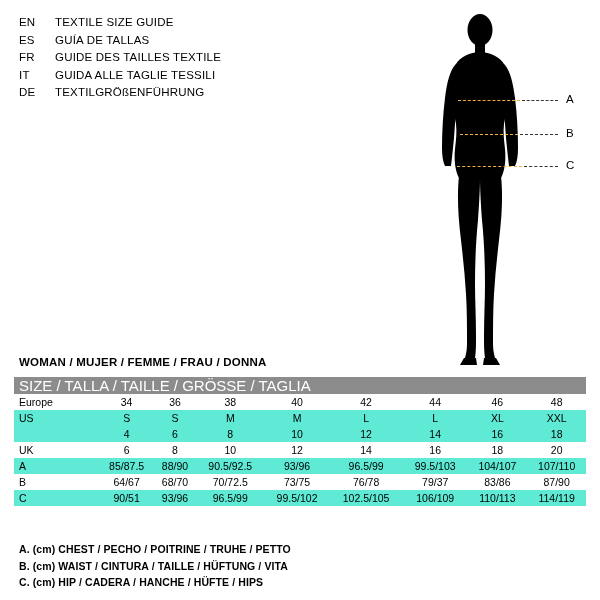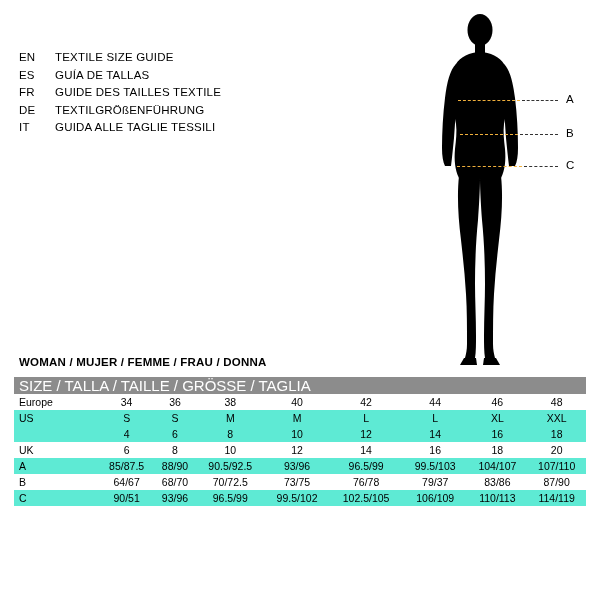--- a/index.html
+++ b/index.html
@@ -20,21 +20,20 @@
     width: 600px;
     height: 600px;
   }
 
   
   .lang-block {
     position: absolute;
     left: 19px;
     top: 16px;
     width: 300px;
-    margin-top: 35px;
   }
   .lang-row {
     display: flex;
     align-items: baseline;
     height: 17.5px;
     font-size: 11.5px;
     letter-spacing: 0.2px;
   }
   .lang-code {
     width: 36px;
@@ -141,26 +140,26 @@
     </div>
     <div class="lang-row">
       <span class="lang-code">ES</span>
       <span class="lang-text">GUÍA DE TALLAS</span>
     </div>
     <div class="lang-row">
       <span class="lang-code">FR</span>
       <span class="lang-text">GUIDE DES TAILLES TEXTILE</span>
     </div>
     <div class="lang-row">
+      <span class="lang-code">IT</span>
+      <span class="lang-text">GUIDA ALLE TAGLIE TESSILI</span>
+    </div>
+    <div class="lang-row">
       <span class="lang-code">DE</span>
       <span class="lang-text">TEXTILGRÖßENFÜHRUNG</span>
-    </div>
-    <div class="lang-row">
-      <span class="lang-code">IT</span>
-      <span class="lang-text">GUIDA ALLE TAGLIE TESSILI</span>
     </div>
   </div>
 
   <div class="figure-wrap">
     <svg width="160" height="362" viewBox="0 0 160 362" xmlns="http://www.w3.org/2000/svg">
       <g fill="#000000">
 
         <ellipse cx="50" cy="22" rx="12.5" ry="16"></ellipse>
 
         <rect x="45" y="35" width="10" height="13"></rect>
@@ -321,14 +320,19 @@
         <td>96.5/99</td>
         <td>99.5/102</td>
         <td>102.5/105</td>
         <td>106/109</td>
         <td>110/113</td>
         <td>114/119</td>
       </tr>
     </tbody>
   </table>
 
+  <div class="legend">
+    <div>A. (cm) CHEST / PECHO / POITRINE / TRUHE / PETTO</div>
+    <div>B. (cm) WAIST / CINTURA / TAILLE / HÜFTUNG / VITA</div>
+    <div>C. (cm) HIP / CADERA / HANCHE / HÜFTE / HIPS</div>
+  </div>
 
 </div>
 
 </body></html>

